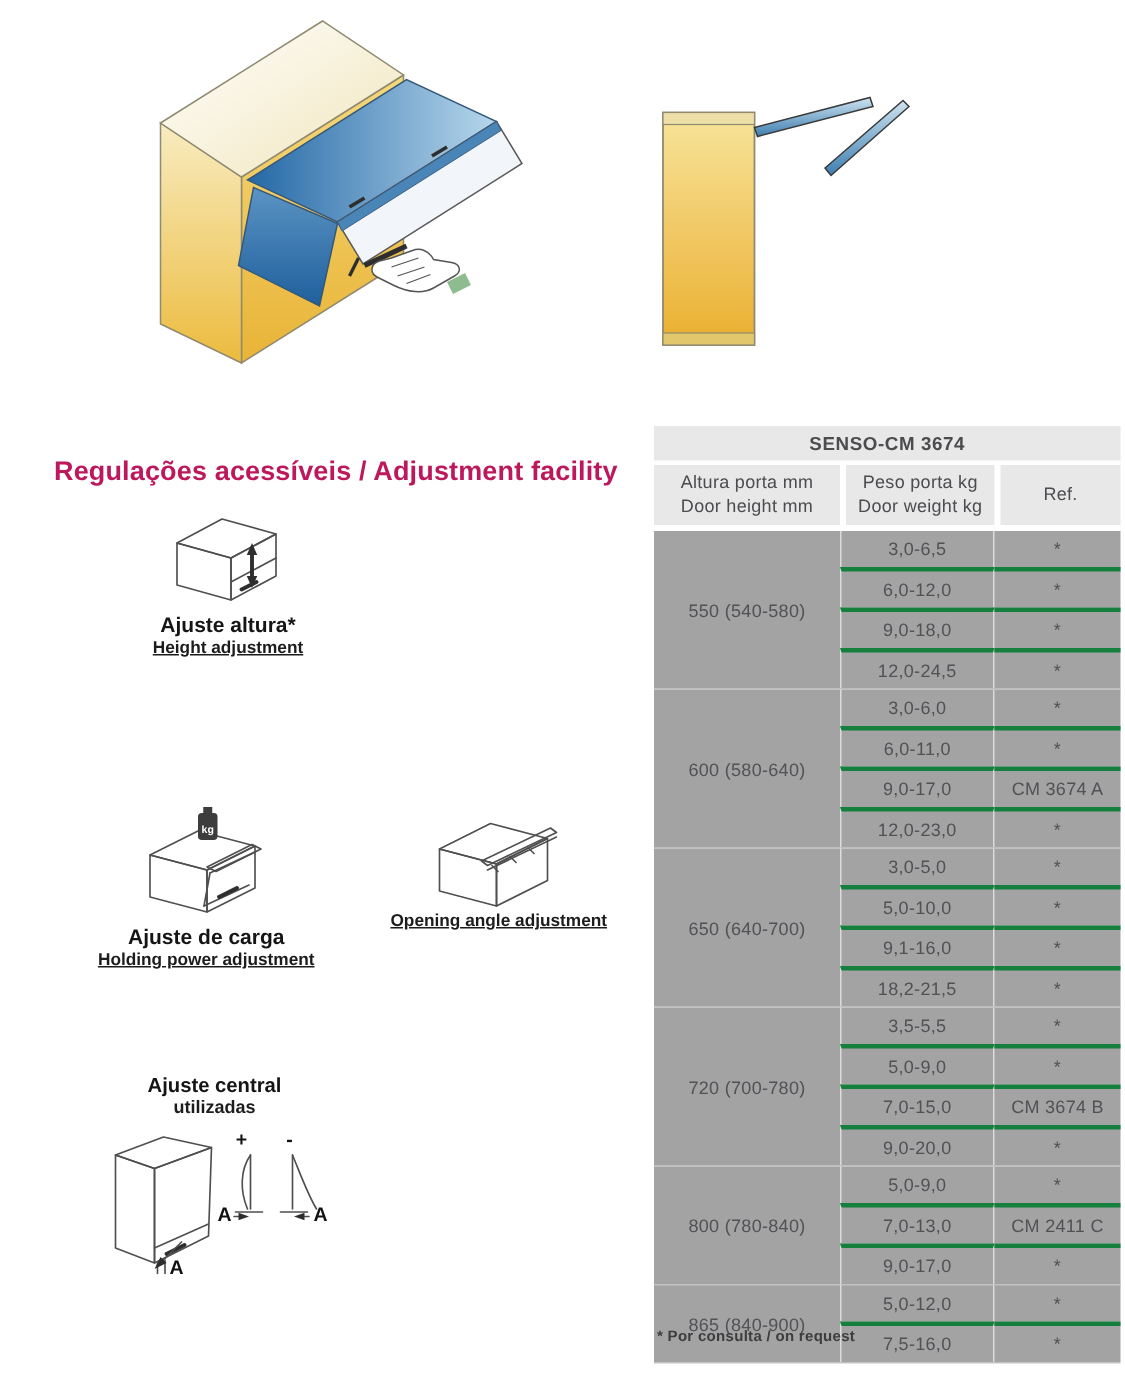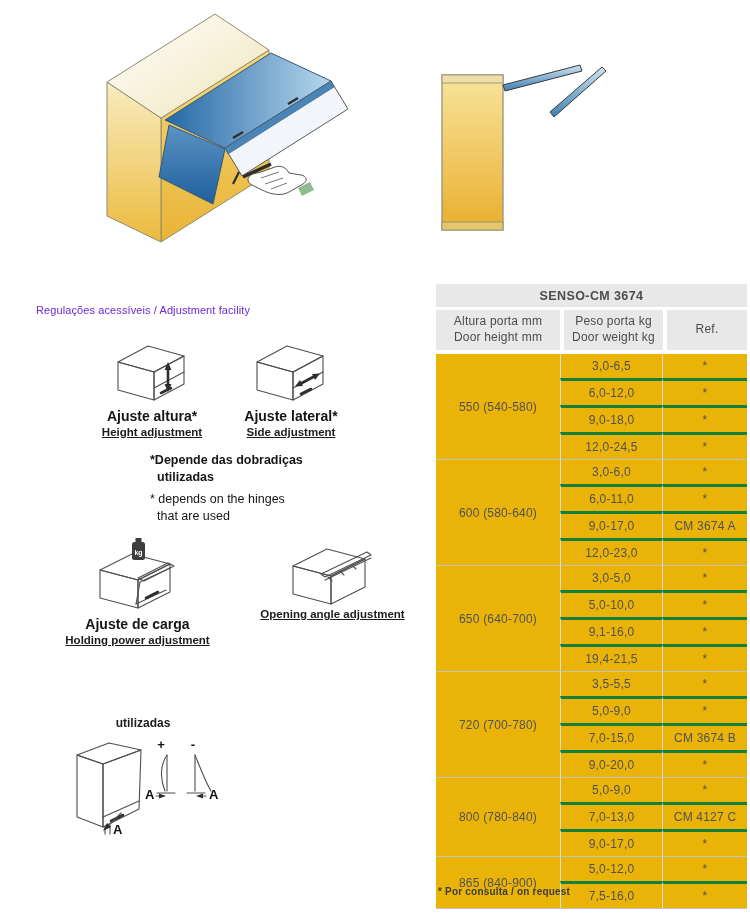--- a/index.html
+++ b/index.html
@@ -9,21 +9,21 @@
   }
   svg { display:block; }
 
   
   .illo-main { position:absolute; left:85px; top:8px; }
   .illo-side { position:absolute; left:428px; top:45px; }
 
   
   .adj-heading {
     position:absolute; left:36px; top:304px; width:400px;
-    font-size:11px; font-weight:400; color:#6d28d9; letter-spacing:.1px;
+    font-size:18px; font-weight:700; color:#be185d; letter-spacing:.1px;
   }
   .fig { position:absolute; text-align:center; }
   .fig .cap-pt { font-size:14px; font-weight:700; color:#151515; margin-top:4px; }
   .fig .cap-en { font-size:11.5px; font-weight:600; color:#1c1c1c; margin-top:2px;text-decoration:underline; }
   #fig-height { left:92px;  top:342px; width:120px; }
   #fig-side   { left:226px; top:342px; width:130px; }
   #fig-load   { left:55px;  top:538px; width:165px; }
   #fig-angle  { left:235px; top:540px; width:195px; }
   .hinge-note { position:absolute; left:150px; top:452px; font-size:12.5px; line-height:17px; color:#151515; }
   .hinge-note .b  { font-weight:700; }
@@ -44,21 +44,21 @@
   td.tbl-title {
     background:#e8e8e8; height:23px; font-weight:700; font-size:12.5px; color:#4c4c50;
     border-bottom:3px solid #fff; letter-spacing:.4px;
   }
   tr.head th {
     background:#e8e8e8; font-weight:400; height:40px; line-height:1.3;
     border-bottom:4px solid #fff; font-size:12px; color:#4c4c50;
   }
   tr.head th + th { border-left:4px solid #fff; }
   col.c1 { width:124px; } col.c2 { width:103px; } col.c3 { width:84px; }
-  tbody td { height:24px; background:#eab308; }
+  tbody td { height:24px; background:#a3a3a3; }
   td.wcol { border-left:1px solid #dcdcdc; border-right:1px solid #dcdcdc; }
   tr.gs td { border-top:1px solid #c2c2c2; }
   tr.sub td { border-top:3px solid #15803d; }
   tbody tr.first td { border-top:none; }
   .tbl-footnote {
     position:absolute; left:438px; top:886px;
     font-size:10px; font-weight:600; color:#3d3d40; letter-spacing:.2px;
   }
 
   .stroke  { fill:none; stroke:#4f4f4f; stroke-width:1.1; stroke-linejoin:round; stroke-linecap:round; }
@@ -139,42 +139,21 @@
       <line class="stroke" x1="42" y1="46" x2="72" y2="30"></line>
       <line class="stroke2" x1="56" y1="27" x2="56" y2="43"></line>
       <polygon class="arrowfill" points="56,20 52.5,28 59.5,28"></polygon>
       <polygon class="arrowfill" points="56,50 52.5,42 59.5,42"></polygon>
       <line class="stroke2" x1="49" y1="51" x2="59" y2="46"></line>
     </svg>
     <div class="cap-pt">Ajuste altura*</div>
     <div class="cap-en">Height adjustment</div>
   </div>
 
-  <div class="fig" id="fig-side">
-    <svg width="80" height="62" viewBox="0 0 80 62" style="margin:0 auto;">
-      <polygon class="stroke" points="6,20 36,4 72,14 42,30"></polygon>
-      <polygon class="stroke" points="6,20 42,30 42,58 6,48"></polygon>
-      <polygon class="stroke" points="42,30 72,14 72,42 42,58"></polygon>
-      <line class="stroke" x1="42" y1="46" x2="72" y2="30"></line>
-      <line class="stroke2" x1="49" y1="42" x2="64" y2="34"></line>
-      <polygon class="arrowfill" points="44,44.5 52,44 49,38"></polygon>
-      <polygon class="arrowfill" points="69,31.5 61,32 64,38"></polygon>
-      <line class="stroke2" x1="50" y1="52" x2="60" y2="47"></line>
-    </svg>
-    <div class="cap-pt">Ajuste lateral*</div>
-    <div class="cap-en">Side adjustment</div>
-  </div>
-
-  <div class="hinge-note">
-    <div class="b">*Depende das dobradiças</div>
-    <div class="b i2">utilizadas</div>
-    <div class="gap"></div>
-    <div>* depends on the hinges</div>
-    <div class="i2">that are used</div>
-  </div>
+
 
   <div class="fig" id="fig-load">
     <svg width="95" height="74" viewBox="0 0 95 74" style="margin:0 auto;">
       <polygon class="stroke" points="10,32 42,16 80,26 48,42"></polygon>
       <polygon class="stroke" points="10,32 48,42 48,70 10,60"></polygon>
       <polygon class="stroke" points="48,42 80,26 80,54 48,70"></polygon>
       <polygon class="stroke" points="48,40 78,25 84,28 54,43"></polygon>
       <line class="stroke" x1="50" y1="44" x2="80" y2="30"></line>
       <line class="stroke" x1="46" y1="66" x2="76" y2="52"></line>
       <line class="stroke" x1="50" y1="44" x2="46" y2="66"></line>
@@ -195,20 +174,21 @@
       <polygon class="stroke" points="36,34 82,12 86,15 40,37"></polygon>
       <line class="stroke" x1="40" y1="40" x2="86" y2="18"></line>
       <line class="stroke" x1="43" y1="37" x2="47" y2="41"></line>
       <line class="stroke" x1="55" y1="31" x2="59" y2="35"></line>
       <line class="stroke" x1="67" y1="25" x2="71" y2="29"></line>
     </svg>
     <div class="cap-en">Opening angle adjustment</div>
   </div>
 
   <div class="central-block">
+    <div class="cap-pt">Ajuste central</div>
     <div class="cap-en" style="margin-top:0;">utilizadas</div>
     <svg width="180" height="100" viewBox="0 0 180 100" style="margin:4px auto 0;">
       <polygon class="stroke" points="24,20 56,8 88,15 50,29"></polygon>
       <polygon class="stroke" points="24,20 50,29 50,92 24,82"></polygon>
       <polygon class="stroke" points="50,29 88,15 86,74 50,92"></polygon>
       <line class="stroke" x1="50" y1="82" x2="86" y2="66"></line>
       <line class="stroke2" x1="58" y1="86" x2="70" y2="80"></line>
       <line class="stroke" x1="52" y1="92" x2="52" y2="99"></line>
       <line class="stroke" x1="57" y1="90" x2="57" y2="99"></line>
       <line class="stroke" x1="68" y1="78" x2="52" y2="94"></line>
@@ -300,21 +280,21 @@
         </tr>
         <tr class="sub">
             <td class="wcol">5,0-10,0</td>
             <td class="rcol">*</td>
           </tr>
         <tr class="sub">
             <td class="wcol">9,1-16,0</td>
             <td class="rcol">*</td>
           </tr>
         <tr class="sub">
-            <td class="wcol">19,4-21,5</td>
+            <td class="wcol">18,2-21,5</td>
             <td class="rcol">*</td>
           </tr>
 
         <tr class="gs">
           <td class="hcol" rowspan="4">720 (700-780)</td>
           <td class="wcol">3,5-5,5</td>
           <td class="rcol">*</td>
         </tr>
         <tr class="sub">
             <td class="wcol">5,0-9,0</td>
@@ -329,21 +309,21 @@
             <td class="rcol">*</td>
           </tr>
 
         <tr class="gs">
           <td class="hcol" rowspan="3">800 (780-840)</td>
           <td class="wcol">5,0-9,0</td>
           <td class="rcol">*</td>
         </tr>
         <tr class="sub">
             <td class="wcol">7,0-13,0</td>
-            <td class="rcol">CM 4127 C</td>
+            <td class="rcol">CM 2411 C</td>
           </tr>
         <tr class="sub">
             <td class="wcol">9,0-17,0</td>
             <td class="rcol">*</td>
           </tr>
 
         <tr class="gs">
           <td class="hcol" rowspan="2">865 (840-900)</td>
           <td class="wcol">5,0-12,0</td>
           <td class="rcol">*</td>

